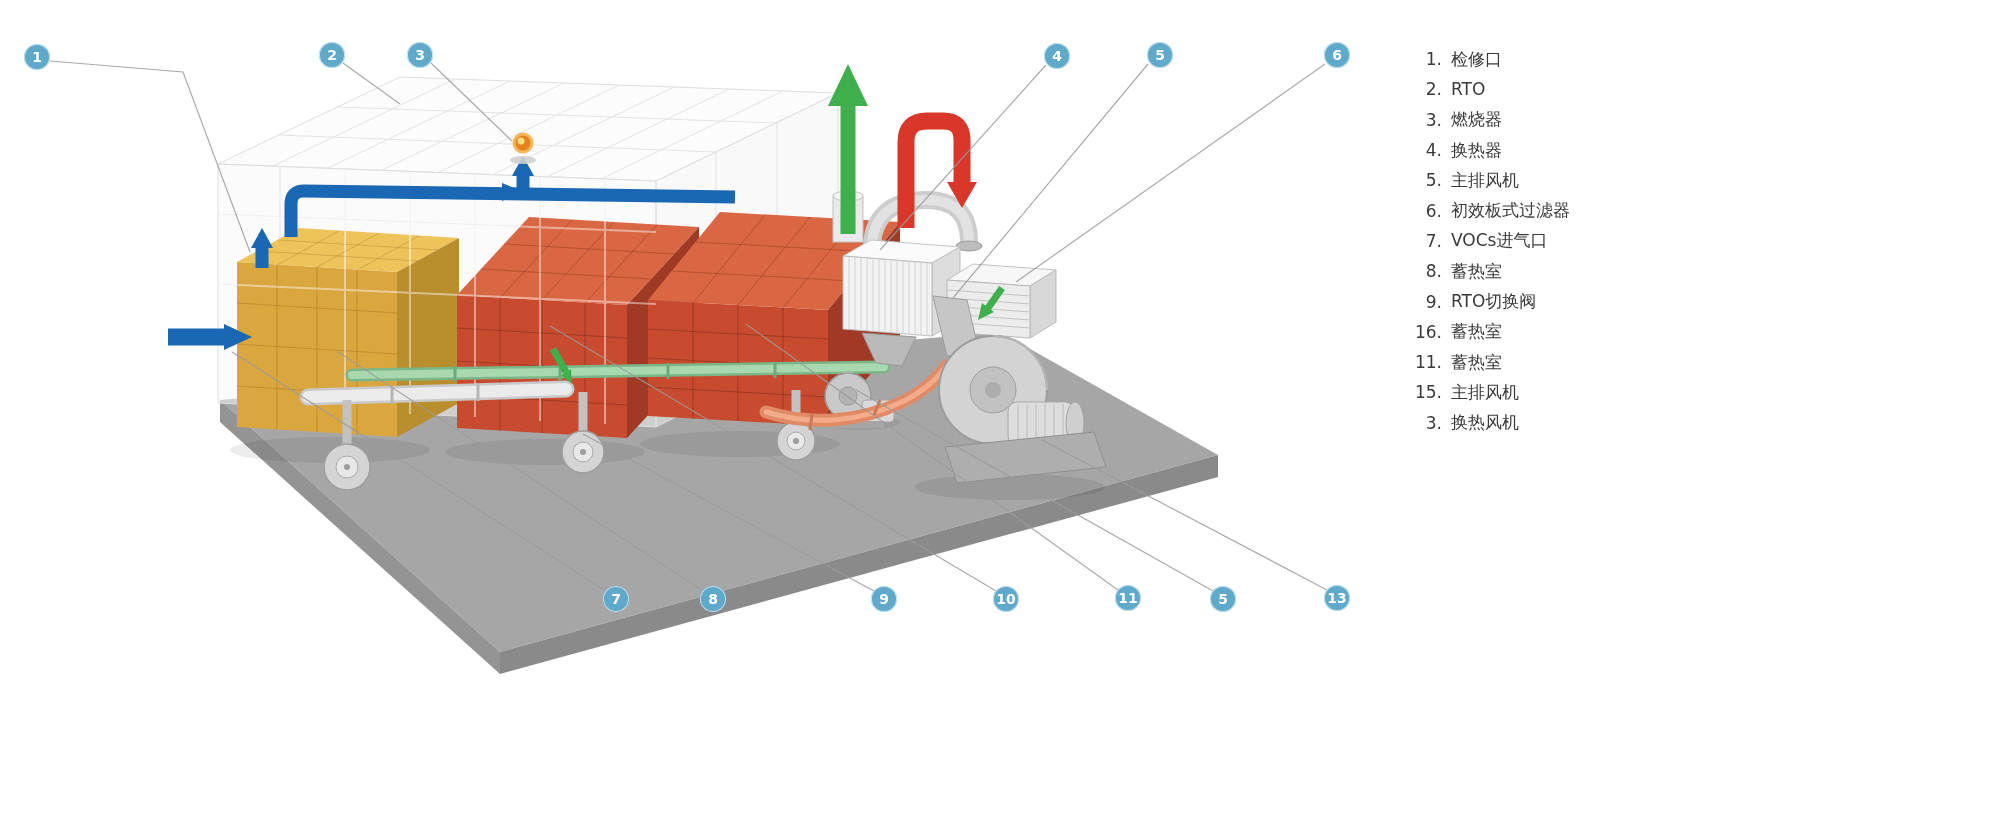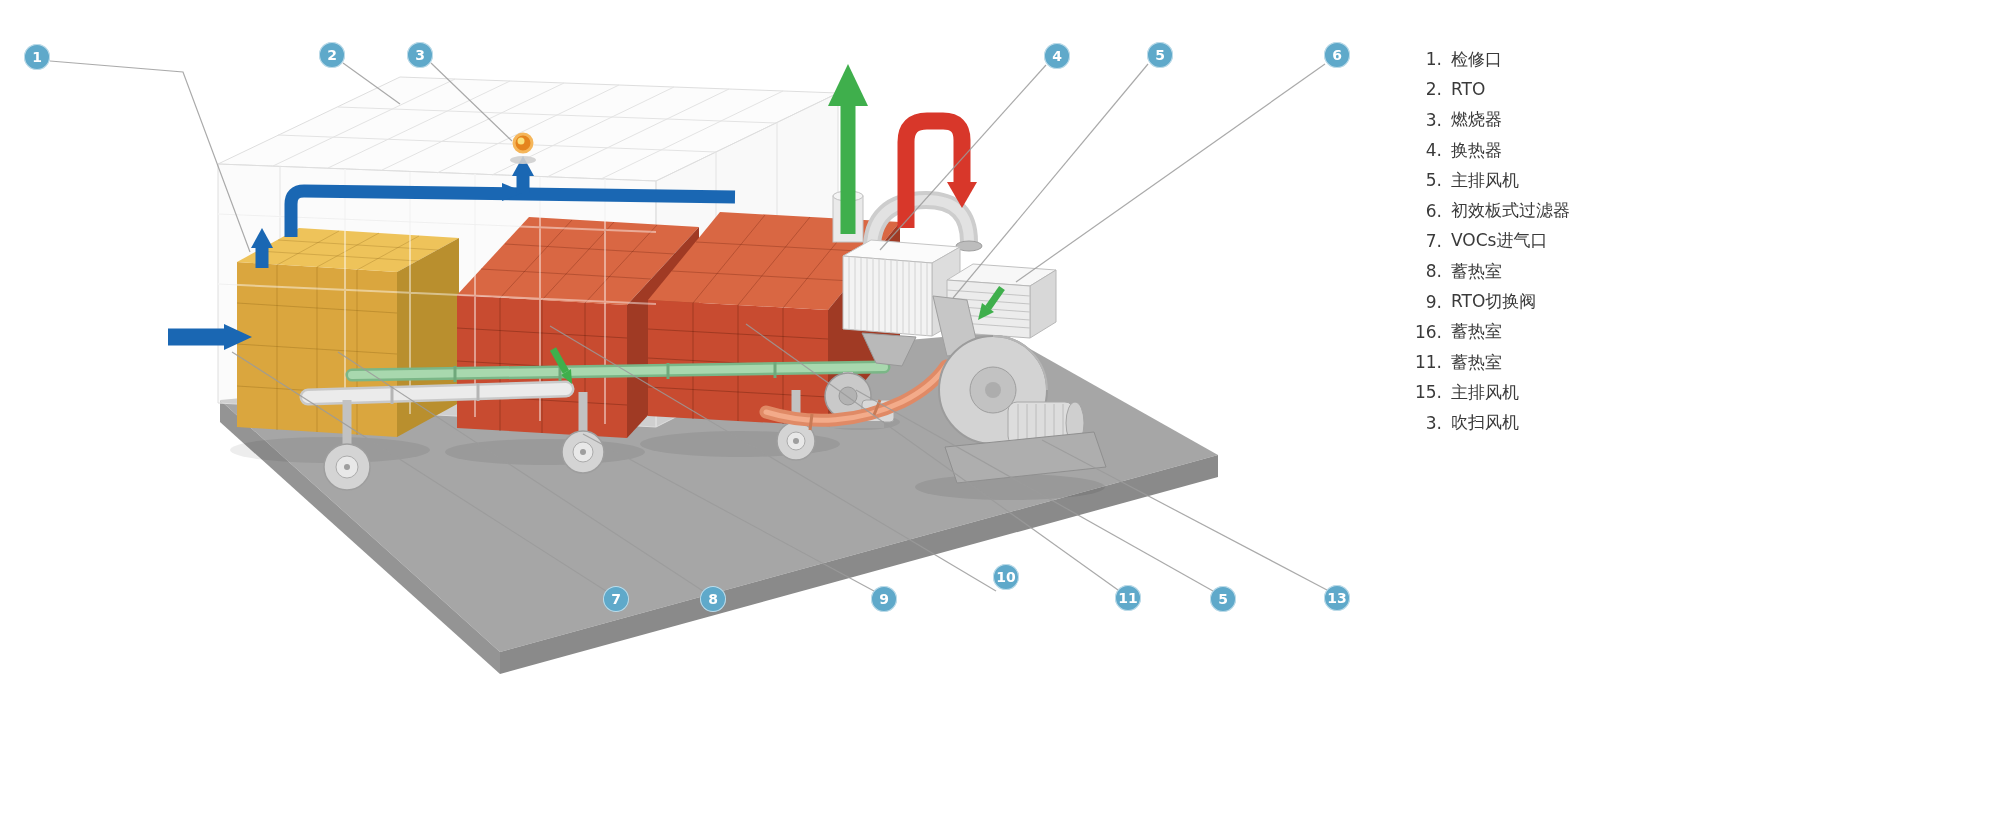--- a/index.html
+++ b/index.html
@@ -15,21 +15,21 @@
   .byp-fill{fill:var(--bypass,#d8372a);}
   .ch-yellow{fill:var(--chamber-yellow,#daa63e);}
   .ch-red{fill:var(--chamber-red,#c84b30);}
   .badge{position:absolute;width:26px;height:26px;border-radius:50%;
          background:var(--badge,#5fa9ca);color:#ffffff;font-size:14px;font-weight:bold;
          display:flex;align-items:center;justify-content:center;z-index:5;
          box-shadow:0 0 0 1px rgba(255,255,255,0.6) inset;}
   .b1{left:24px;top:44px}.b2{left:319px;top:42px}.b3{left:407px;top:42px}
   .b4{left:1044px;top:43px}.b5{left:1147px;top:42px}.b6{left:1324px;top:42px}
   .b7{left:603px;top:586px}.b8{left:700px;top:586px}.b9{left:871px;top:586px}
-  .b10{left:993px;top:564px}.b11{left:1115px;top:585px}.b12{left:1210px;top:586px}
+  .b10{left:993px;top:586px}.b11{left:1115px;top:585px}.b12{left:1210px;top:586px}
   .b13{left:1324px;top:585px}
   .legend{position:absolute;left:1408px;top:44px;margin:0;padding:0;list-style:none;z-index:4;}
   .legend li{height:30.3px;display:flex;align-items:center;color:#3a3a3a;font-size:17px;}
   .legend .num{display:inline-block;width:34px;text-align:right;margin-right:9px;}
 </style>
 </head>
 <body>
 
 <div class="stage">
 
@@ -279,16 +279,16 @@
     <li>
       <span class="num">11.</span>
       <span class="lbl">蓄热室</span>
     </li>
     <li>
       <span class="num">15.</span>
       <span class="lbl">主排风机</span>
     </li>
     <li>
       <span class="num">3.</span>
-      <span class="lbl">吹扫风机</span>
+      <span class="lbl">换热风机</span>
     </li>
   </ul>
 </div>
 
 </body></html>

